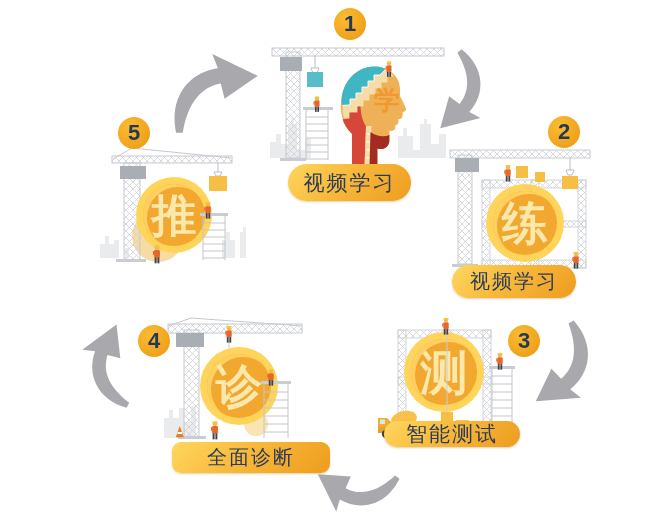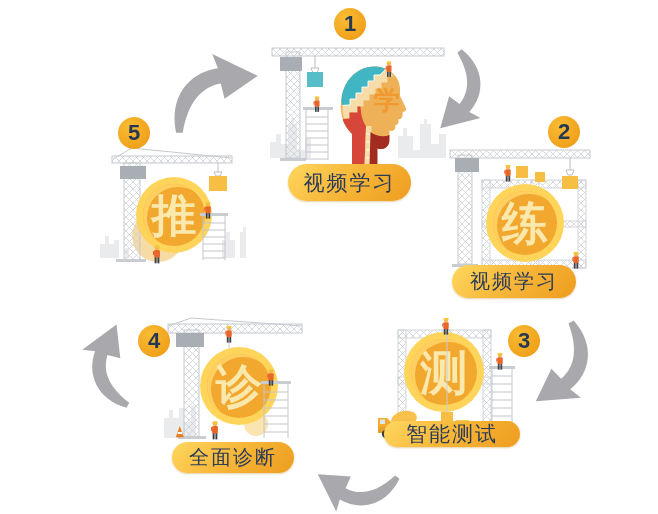--- a/index.html
+++ b/index.html
@@ -272,17 +272,17 @@
 
   <div class="pill" style="left:288px;top:164px;width:123px;height:37px;font-size:21px;">
       <span>视频学习</span>
     </div>
   <div class="pill" style="left:452px;top:265px;width:124px;height:33px;font-size:20px;">
       <span>视频学习</span>
     </div>
   <div class="pill" style="left:384px;top:421px;width:136px;height:26px;font-size:21px;">
       <span>智能测试</span>
     </div>
-  <div class="pill" style="left:172px;top:442px;width:122px;height:31px;font-size:20px;">
+  <div class="pill" style="left:172px;top:442px;width:158px;height:31px;font-size:20px;border-radius:9px;">
       <span>全面诊断</span>
     </div>
 
 </div>
 
 </body></html>

